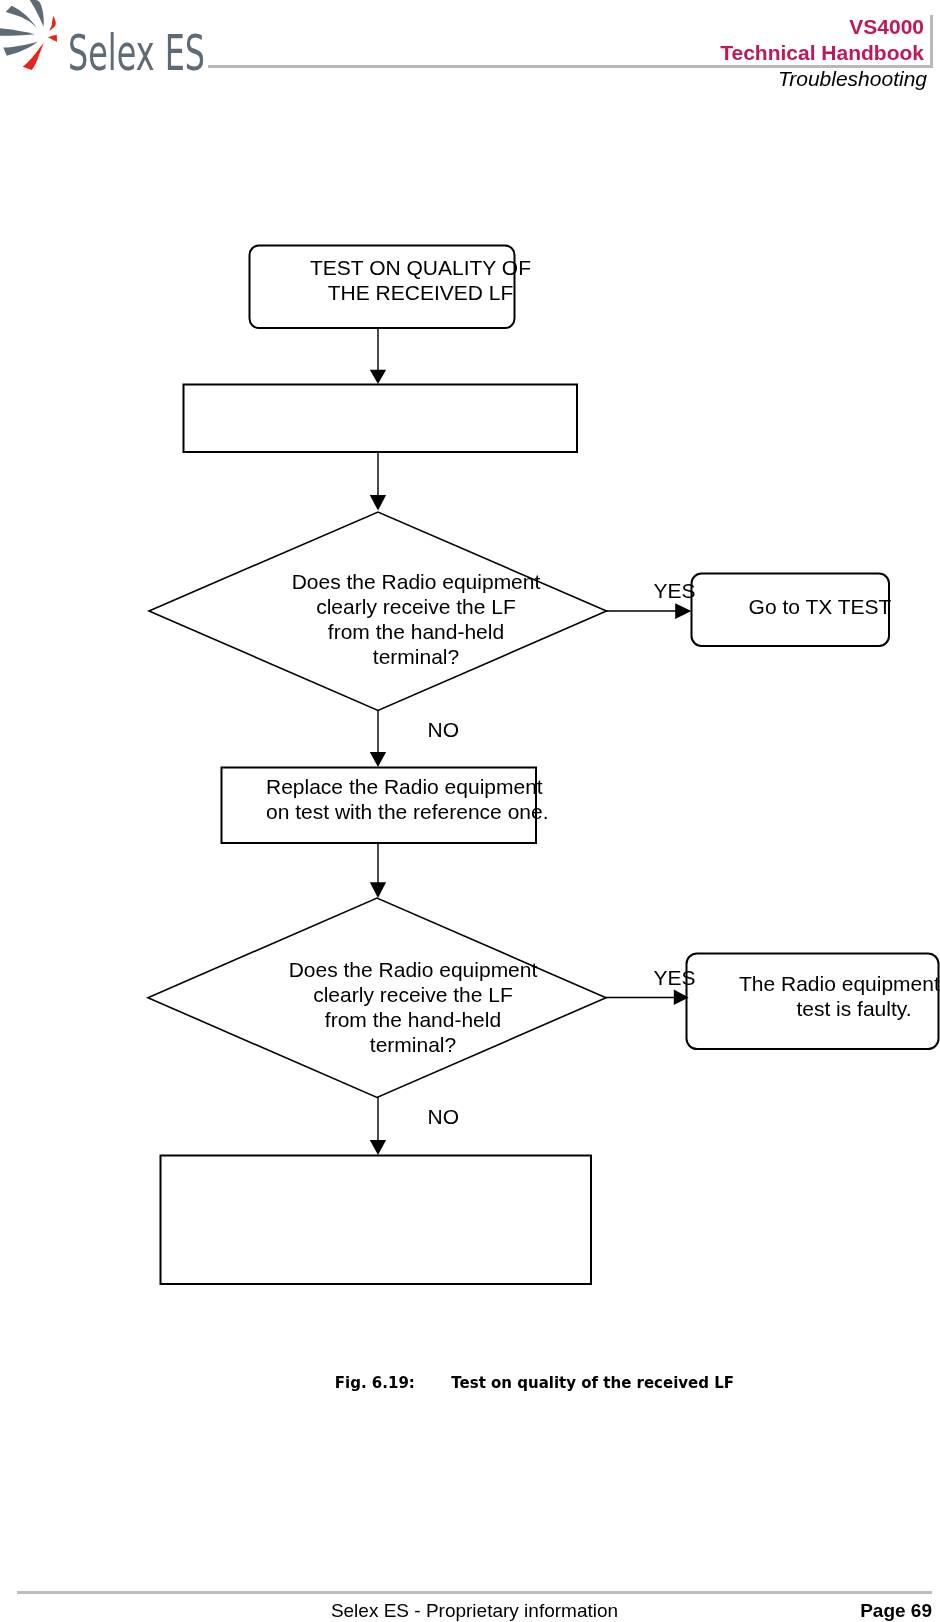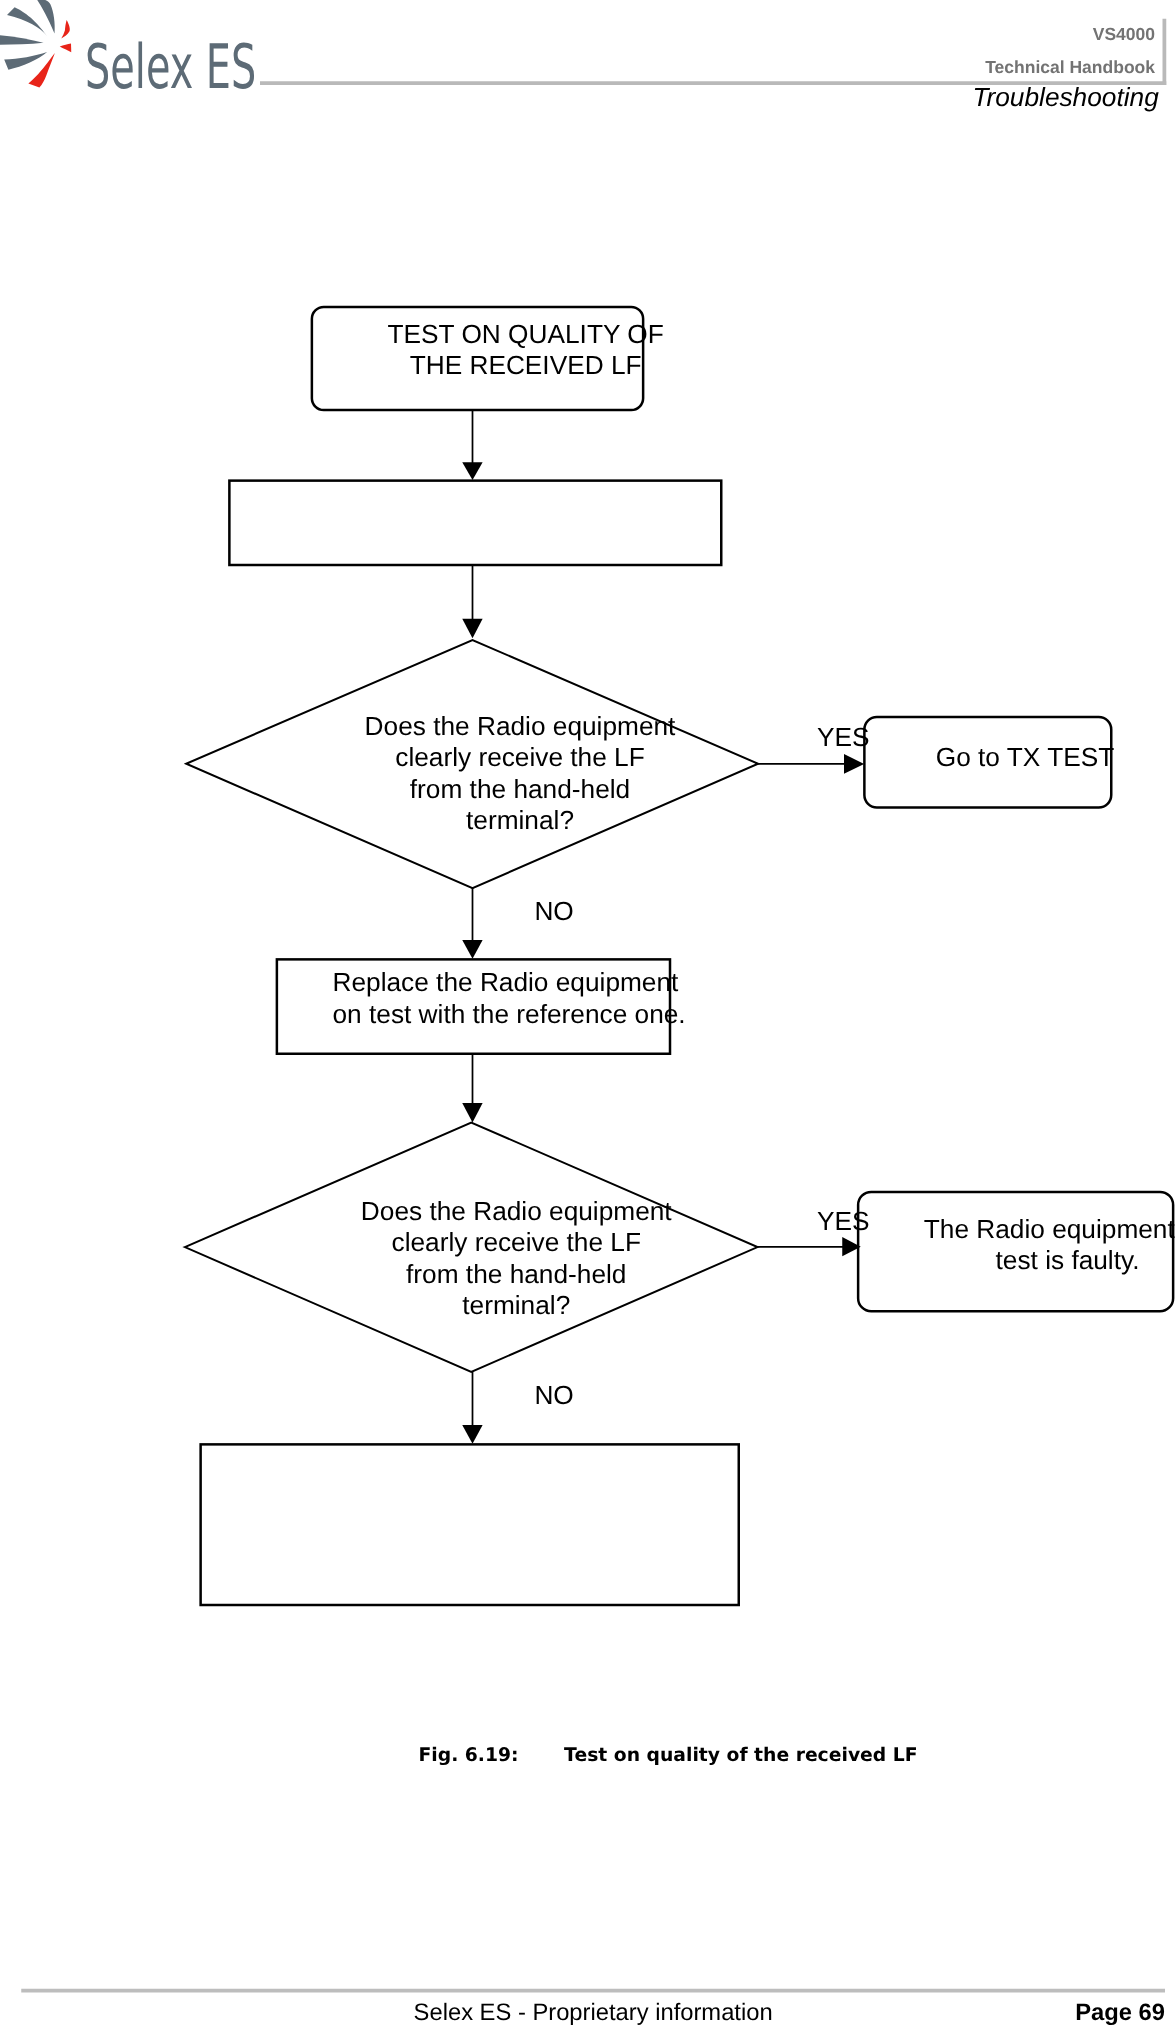--- a/index.html
+++ b/index.html
@@ -10,35 +10,35 @@
 
   
   #logo-wrap{position:absolute;left:0;top:0;width:215px;height:80px;}
   #logo-wrap svg{display:block;position:absolute;left:0;top:0;}
   #logo-word{position:absolute;left:68px;top:29px;font-family:"DejaVu Sans",sans-serif;
              font-stretch:condensed;font-size:49px;line-height:49px;color:#5d6b76;
              transform:scaleX(0.723);transform-origin:0 0;white-space:nowrap;}
   #hrule{position:absolute;left:208px;top:65px;width:725px;height:3px;background:#b9b9b9;}
   #hdr-vline{position:absolute;left:930px;top:15px;width:3px;height:53px;background:#b9b9b9;}
   #hdr-title{position:absolute;right:16px;top:14px;text-align:right;font-weight:bold;
-             font-size:14px;line-height:26px;color:#737373;}
+             font-size:21px;line-height:26px;color:#be185d;}
   #hdr-sub{position:absolute;right:13px;top:65px;text-align:center;font-style:italic;
            font-size:21px;line-height:27px;color:#000;}
 
   
   #frule{position:absolute;left:17px;top:1591px;width:915px;height:2.5px;background:#bdbdbd;}
   #foot-center{position:absolute;left:4.5px;top:1599px;width:940px;text-align:center;
                font-size:19px;line-height:24px;color:#000;}
   #foot-right{position:absolute;right:8px;top:1599px;font-size:19px;line-height:24px;
               font-weight:bold;color:#000;}
 
   
   #caption{position:absolute;left:334.8px;top:1372.5px;font-family:"DejaVu Sans",sans-serif;
            font-weight:bold;font-size:15px;line-height:20px;color:#000;white-space:pre;}
-  #caption .cap-lbl{display:inline-block;width:116.5px;margin-top:21px;}
+  #caption .cap-lbl{display:inline-block;width:116.5px;}
 
   
   #flow{position:absolute;left:0;top:0;width:940px;height:1622px;}
   .ftext{position:absolute;font-size:21px;line-height:25px;color:#000;white-space:pre;padding-left:36px;}
   .ctr{text-align:center;}
 </style>
 </head>
 <body>
 
 <div class="page">

